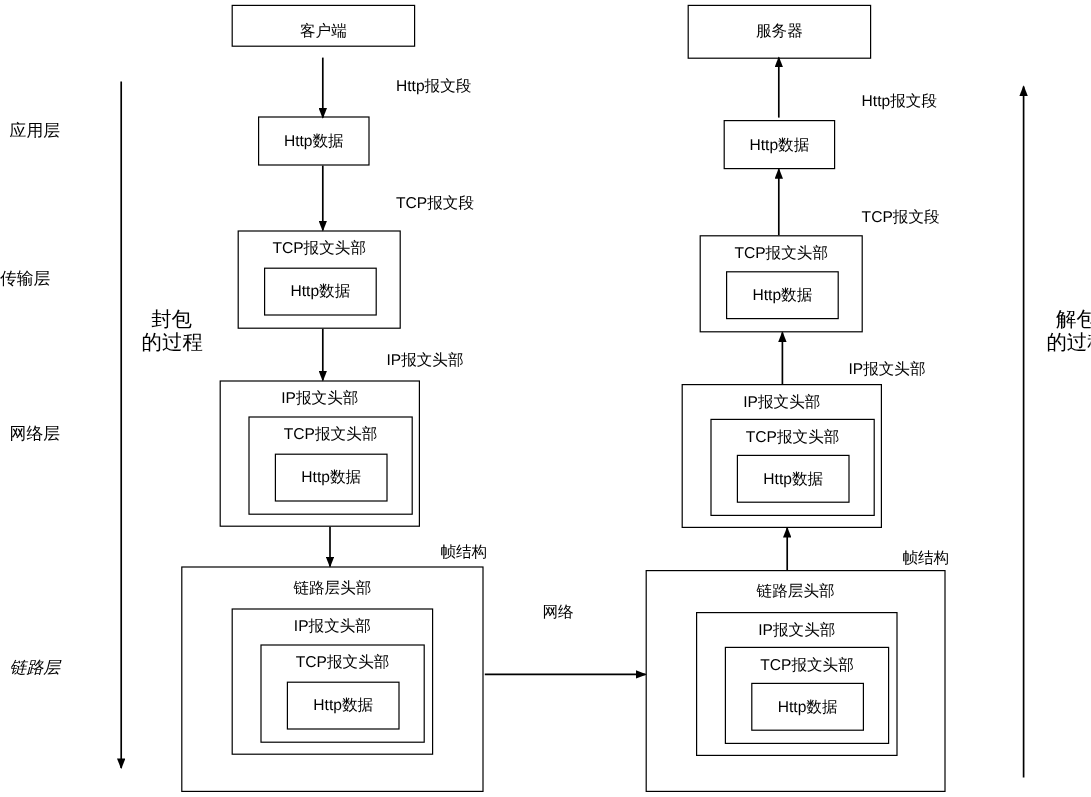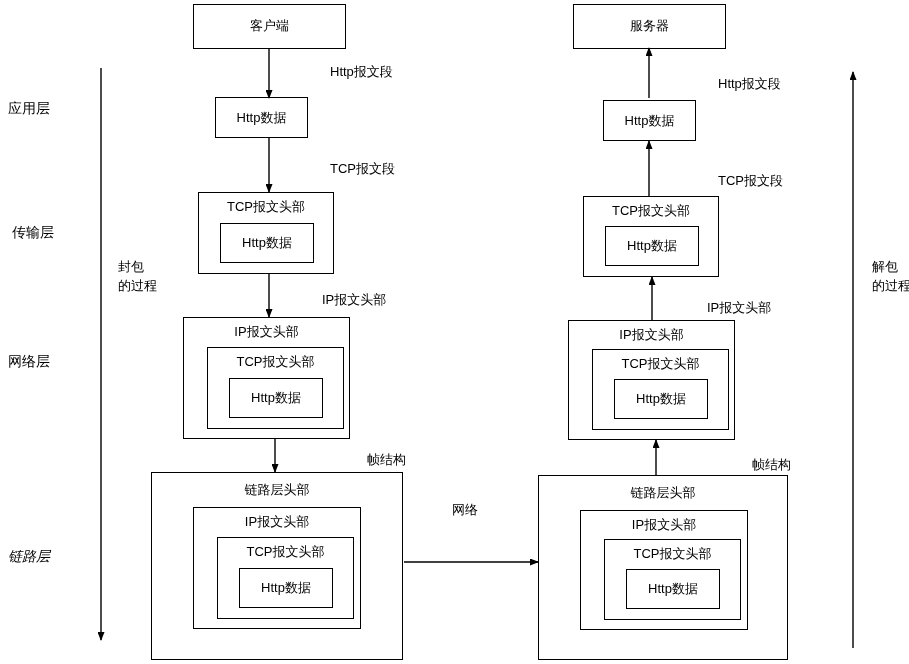--- a/index.html
+++ b/index.html
@@ -40,23 +40,23 @@
     white-space: nowrap;
   }
   .layerlabel {
     position: absolute;
     font-size: 14px;
     line-height: 18px;
     white-space: nowrap;
   }
   .vlabel {
     position: absolute;
-    font-size: 13px;
+    font-size: 17px;
     line-height: 17px;
-    text-align: left;
+    text-align: right;
     white-space: nowrap;
   }
   svg.arrows {
     position: absolute;
     left: 0;
     top: 0;
     width: 909px;
     height: 664px;
     pointer-events: none;
   }
@@ -84,31 +84,31 @@
     <line x1="649" y1="196" x2="649" y2="141" stroke="#000" stroke-width="1.4" marker-end="url(#arrowhead)"></line>
     <line x1="652" y1="320" x2="652" y2="277" stroke="#000" stroke-width="1.4" marker-end="url(#arrowhead)"></line>
     <line x1="656" y1="475" x2="656" y2="440" stroke="#000" stroke-width="1.4" marker-end="url(#arrowhead)"></line>
 
     <line x1="101" y1="68" x2="101" y2="640" stroke="#000" stroke-width="1.4" marker-end="url(#arrowhead)"></line>
 
     <line x1="853" y1="648" x2="853" y2="72" stroke="#000" stroke-width="1.4" marker-end="url(#arrowhead)"></line>
   </svg>
 
   <div class="layerlabel" style="left:8px; top:99px;">应用层</div>
-  <div class="layerlabel" style="left:12px; top:223px;">传输层</div>
+  <div class="layerlabel" style="left:0; top:223px;">传输层</div>
   <div class="layerlabel" style="left:8px; top:352px;">网络层</div>
   <div class="layerlabel" style="left:8px; top:547px;font-style:italic;">链路层</div>
 
   <div class="vlabel" style="left:118px; top:258px; width:42px;">封包</div>
   <div class="vlabel" style="left:118px; top:277px; width:42px;">的过程</div>
 
   <div class="vlabel" style="left:872px; top:258px; width:42px;">解包</div>
   <div class="vlabel" style="left:872px; top:277px; width:42px;">的过程</div>
 
-  <div class="box" style="left:193px; top:4px; width:153px; height:45px;">
+  <div class="box" style="left:193px; top:4px; width:153px; height:35px;">
     <div class="boxlabel" style="top:13px;">客户端</div>
   </div>
 
   <div class="box" style="left:215px; top:97px; width:93px; height:41px;">
     <div class="boxlabel" style="top:12px;">Http数据</div>
   </div>
   <div class="plaintext" style="left:330px; top:64px;">Http报文段</div>
 
   <div class="box" style="left:198px; top:192px; width:136px; height:82px;">
     <div class="boxlabel" style="top:6px;">TCP报文头部</div>

